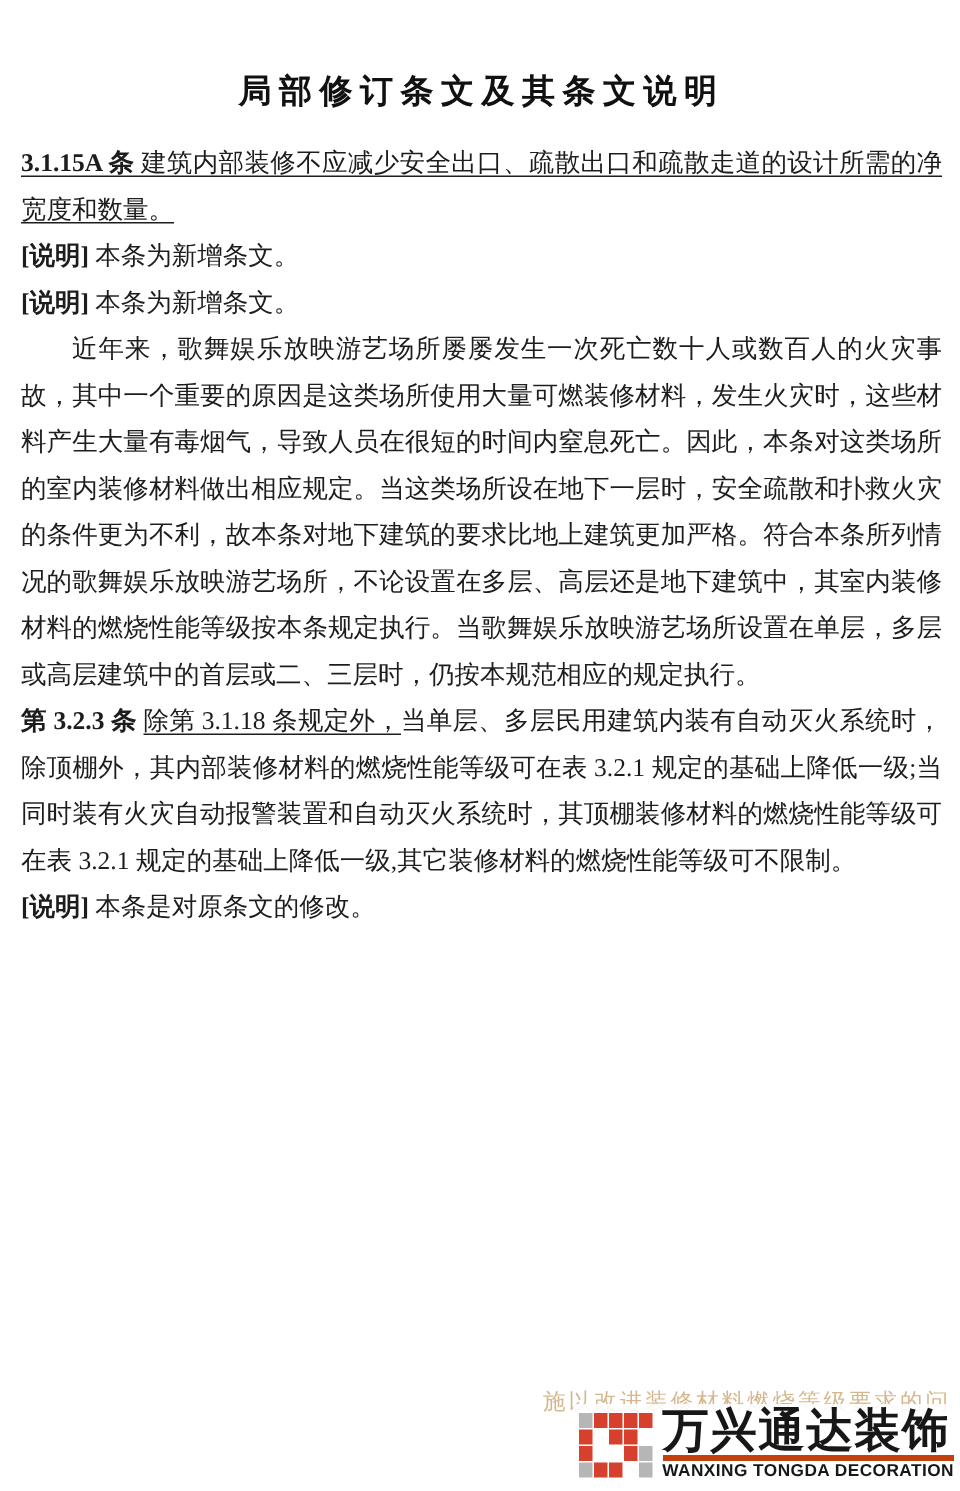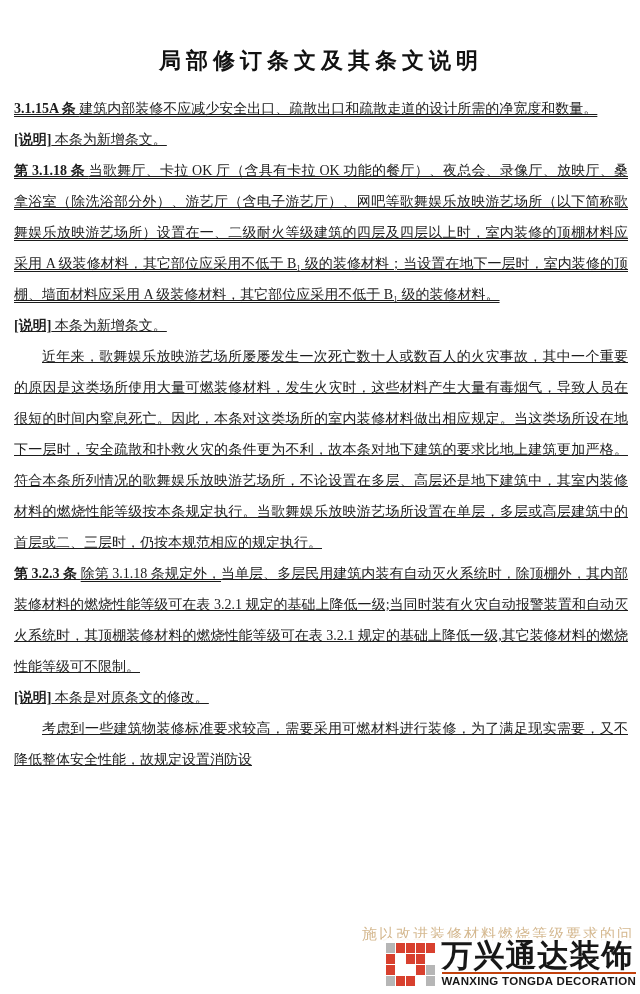--- a/index.html
+++ b/index.html
@@ -22,25 +22,24 @@
   .doc-title {
     font-size: 22px;
     font-weight: bold;
     letter-spacing: 5px;
     text-align: center;
     margin: 0 0 17px 0;
     color: #111;
   }
   p.para {
     margin: 0;
-    font-size: 14px;
+    font-size: 17px;
     line-height: 31px;
     text-align: justify;
     color: #1d1d1d;
-    text-decoration: underline;
   }
   p.indent { text-indent: 2em; }
   .b { font-weight: bold; }
   .u { text-decoration: underline; text-underline-offset: 3px; }
   
   .ghost-line {
     position: absolute;
     right: 6px;
     bottom: 50px;
     font-size: 15px;
@@ -81,49 +80,47 @@
     color: #171717;
     white-space: nowrap;
   }
   .logo-en {
     font-family: "Liberation Sans", "DejaVu Sans", sans-serif;
     font-size: 11.5px;
     line-height: 13px;
     font-weight: bold;
     letter-spacing: 0.3px;
     color: #171717;
-    border-top: 2px solid #c2410c;
+    border-top: 4px solid #c2410c;
     padding-top: 1px;
     white-space: nowrap;
   }
 </style>
 </head>
 <body>
 
 <div class="page">
   <div class="content">
 
     <h1 class="doc-title">局部修订条文及其条文说明</h1>
 
     <p class="para"><span class="b u">3.1.15A 条  </span><span class="u">建筑内部装修不应减少安全出口、疏散出口和疏散走道的设计所需的净宽度和数量。</span></p>
 
     <p class="para"><span class="b">[说明]</span><span> 本条为新增条文。</span></p>
 
 
-    <p class="para"><span class="b u">第 3.1.18 条  </span><span class="u">当歌舞厅、卡拉 OK 厅（含具有卡拉 OK 功能的餐厅）、夜总会、录像厅、放映厅、桑拿浴室（除洗浴部分外）、游艺厅（含电子游艺厅）、网吧等歌舞娱乐放映游艺场所（以下简称歌舞娱乐放映游艺场所）设置在一、二级耐火等级建筑的四层及四层以上时，室内装修的顶棚材料应采用 A 级装修材料，其它部位应采用不低于 B₁ 级的装修材料；当设置在地下一层时，室内装修的顶棚、墙面材料应采用 A 级装修材料，其它部位应采用不低于 B₁ 级的装修材料。</span></p>
 
     <p class="para"><span class="b">[说明]</span><span> 本条为新增条文。</span></p>
 
     <p class="para indent"><span>近年来，歌舞娱乐放映游艺场所屡屡发生一次死亡数十人或数百人的火灾事故，其中一个重要的原因是这类场所使用大量可燃装修材料，发生火灾时，这些材料产生大量有毒烟气，导致人员在很短的时间内窒息死亡。因此，本条对这类场所的室内装修材料做出相应规定。当这类场所设在地下一层时，安全疏散和扑救火灾的条件更为不利，故本条对地下建筑的要求比地上建筑更加严格。符合本条所列情况的歌舞娱乐放映游艺场所，不论设置在多层、高层还是地下建筑中，其室内装修材料的燃烧性能等级按本条规定执行。当歌舞娱乐放映游艺场所设置在单层，多层或高层建筑中的首层或二、三层时，仍按本规范相应的规定执行。</span></p>
 
     <p class="para"><span class="b">第 3.2.3 条 </span><span class="u">除第 3.1.18 条规定外，</span><span>当单层、多层民用建筑内装有自动灭火系统时，除顶棚外，其内部装修材料的燃烧性能等级可在表 3.2.1 规定的基础上降低一级;当同时装有火灾自动报警装置和自动灭火系统时，其顶棚装修材料的燃烧性能等级可在表 3.2.1 规定的基础上降低一级,其它装修材料的燃烧性能等级可不限制。</span></p>
 
     <p class="para"><span class="b">[说明]</span><span> 本条是对原条文的修改。</span></p>
 
-    <p class="para indent"><span>考虑到一些建筑物装修标准要求较高，需要采用可燃材料进行装修，为了满足现实需要，又不降低整体安全性能，故规定设置消防设</span></p>
 
   </div>
 
   <div class="ghost-line">施以改进装修材料燃烧等级要求的问</div>
 
   <div class="logo">
     <div class="logo-icon">
       <div class="cell-g"></div>
         <div class="cell-r"></div>
         <div class="cell-r"></div>

